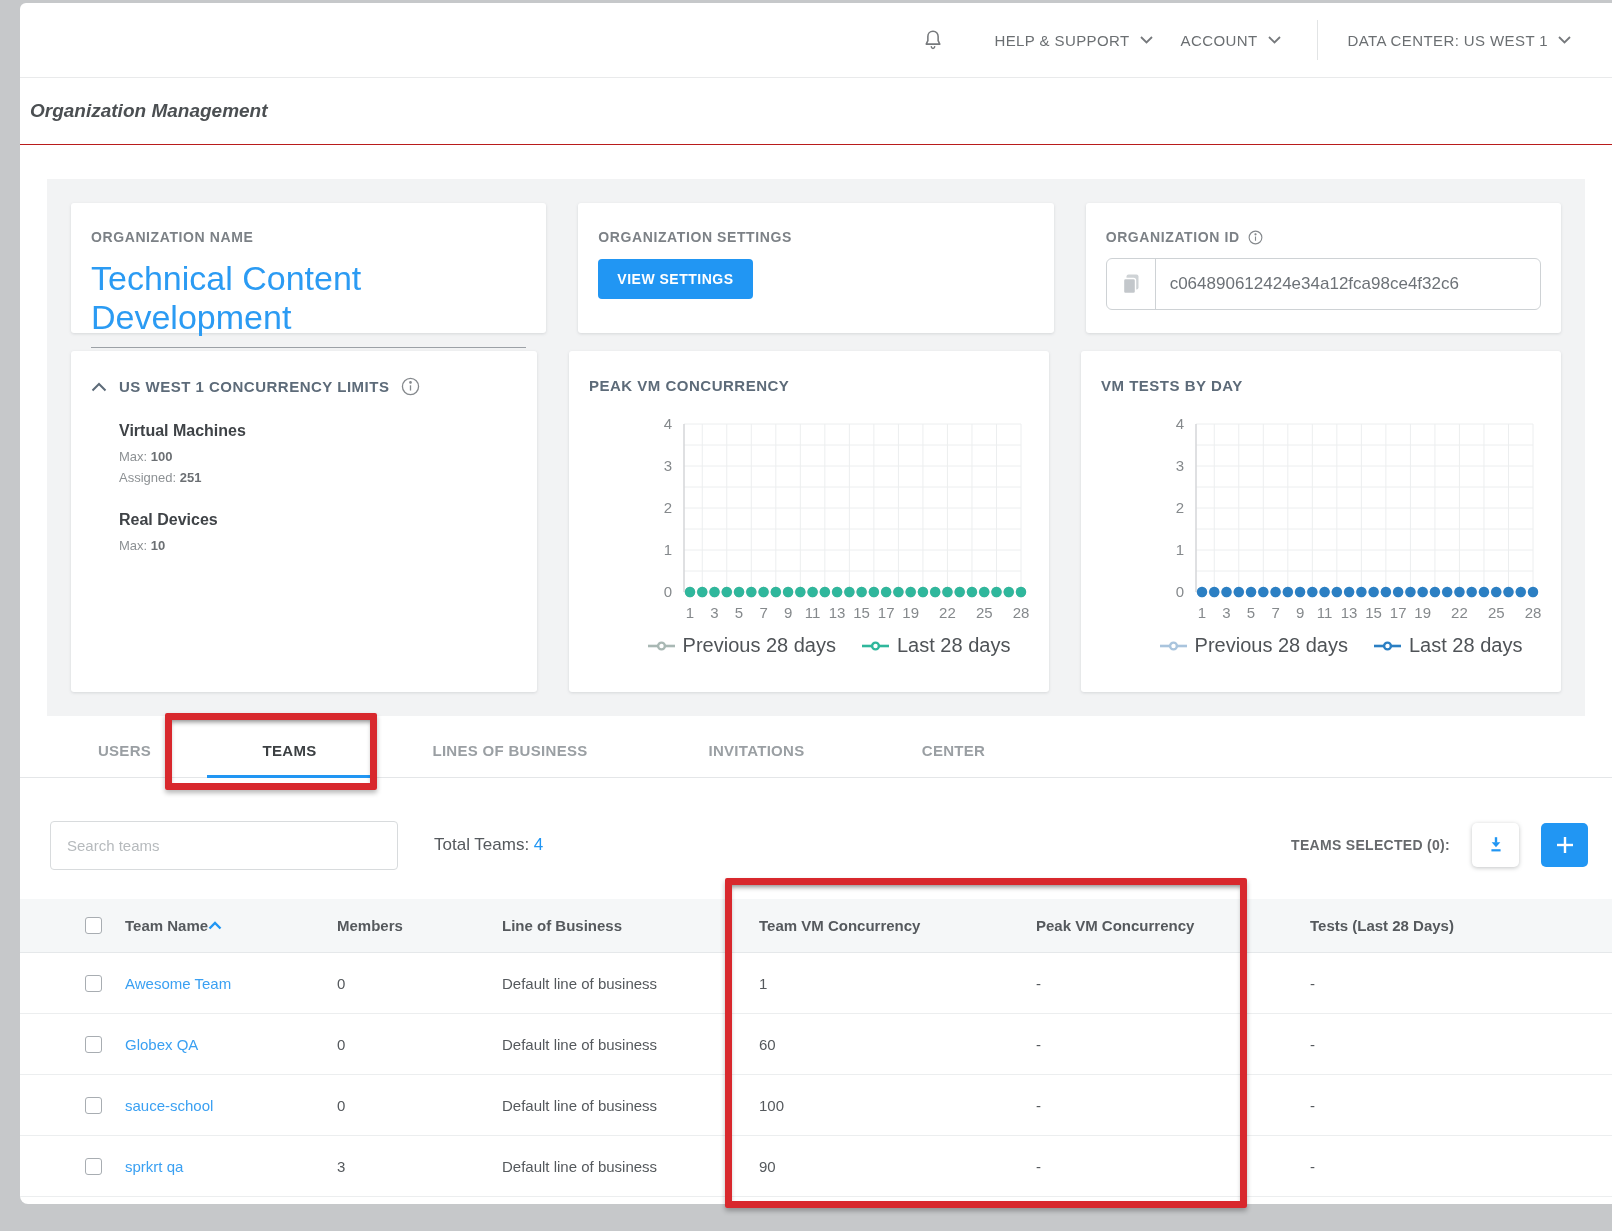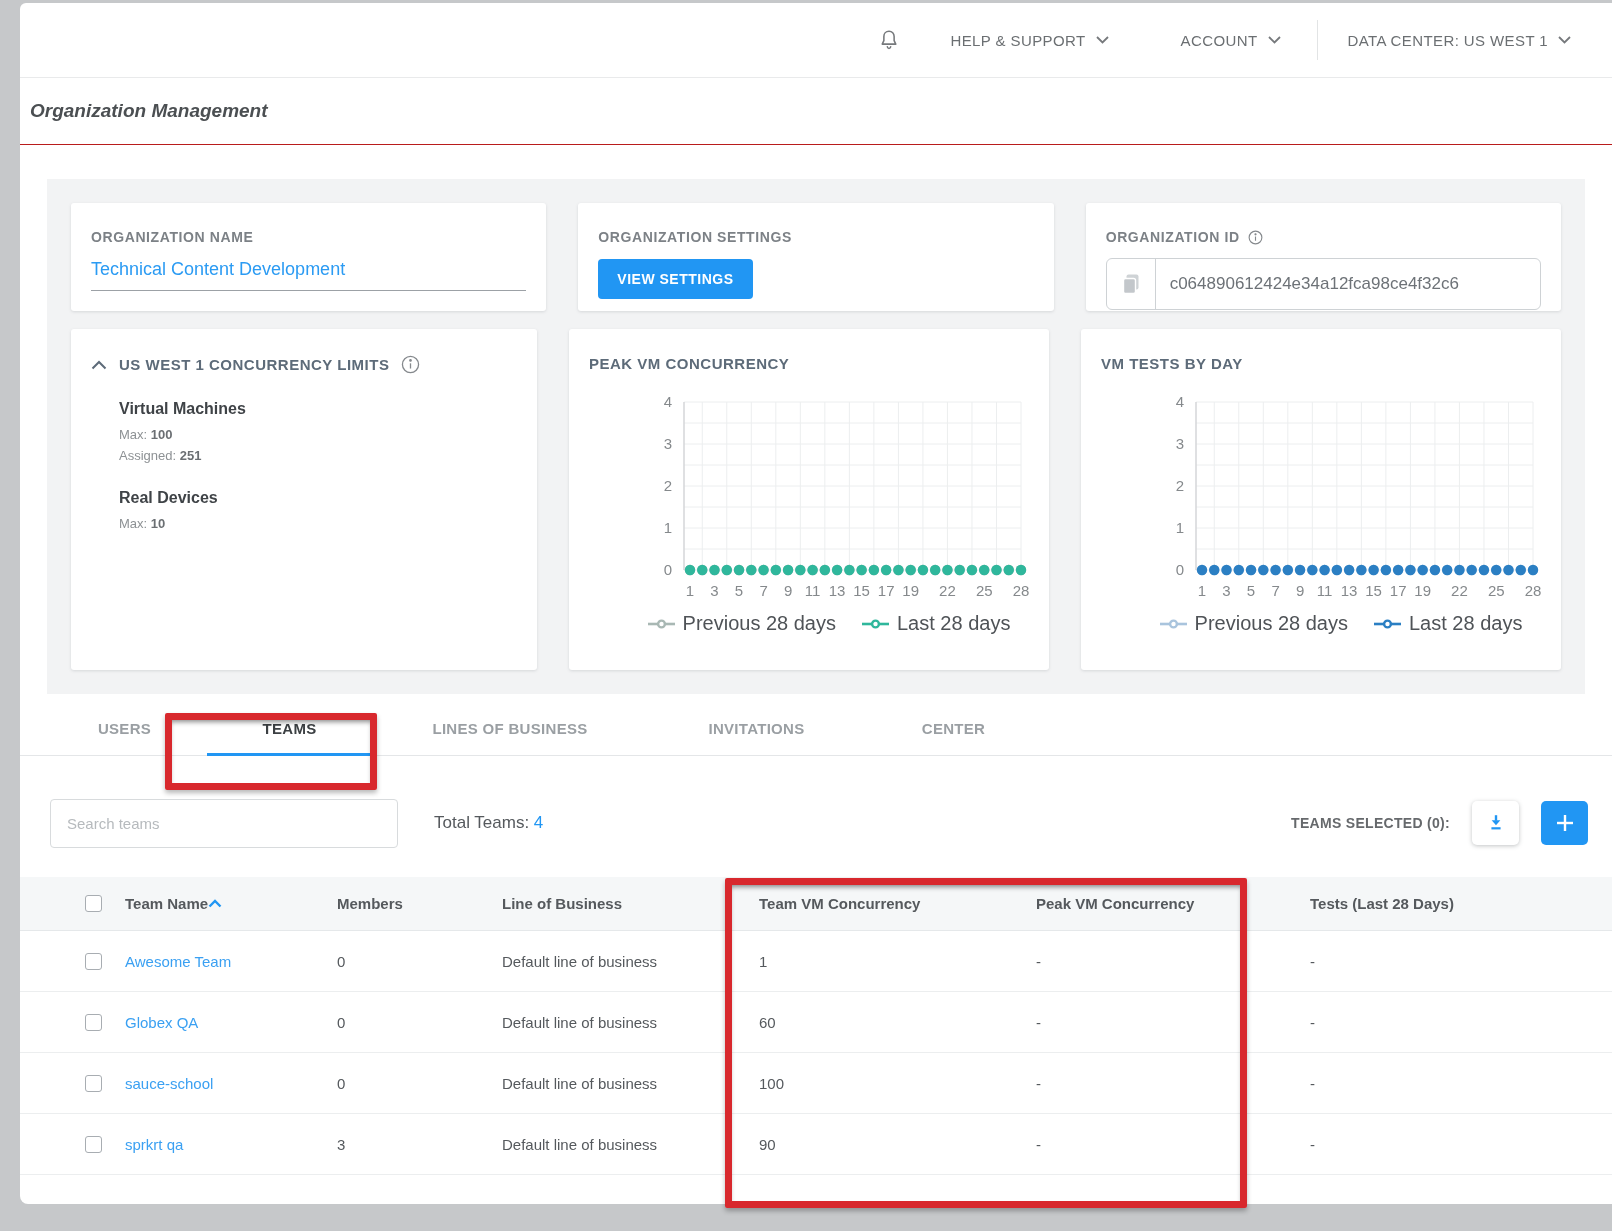--- a/index.html
+++ b/index.html
@@ -7,37 +7,37 @@
   body { font-family:"Liberation Sans", sans-serif; background:#c6c8ca; position:relative; }
   .page { position:absolute; left:20px; top:3px; width:1599px; height:1201px; background:#fff;
           border-radius:6px 6px 8px 8px; overflow:hidden; }
 
   
   .topnav { height:75px; border-bottom:1px solid #e9eaeb; display:flex; align-items:center;
             justify-content:flex-end; padding-right:48px; }
   .nav-item { display:flex; align-items:center; gap:10px; color:#6b6f72; font-size:15px;
               letter-spacing:.4px; font-weight:500; cursor:pointer; }
   .nav-bell { margin-right:50px; display:flex; align-items:center; }
-  .nav-item + .nav-item { margin-left:72px; }
+  .nav-item + .nav-item { margin-left:28px; }
   .nav-divider { width:1px; height:40px; background:#e2e4e5; margin:0 30px 0 36px; }
   .chev { width:13px; height:8px; }
 
   
   .title-bar { height:67px; border-bottom:1px solid #b91c1c; display:flex; align-items:center; padding-left:10px;font-style:italic; }
   .title-bar h1 { font-size:19px; font-weight:700; color:#4b4f52; }
 
   
   .panel { margin:34px 0 0 27px; width:1538px; background:#f2f3f4; padding:24px; }
   .cards-row { display:flex; gap:32px; }
   .cards-row + .cards-row { margin-top:18px; }
   .card { background:#fff; border-radius:3px; box-shadow:0 1px 3px rgba(90,95,100,.18); flex:1; padding:26px 20px 20px 20px; }
-  .row1 .card { height:108px; }
+  .row1 .card { height:130px; }
   .row2 .card { height:341px; }
   .card-label { font-size:14px; font-weight:700; letter-spacing:.6px; color:#7c8186; }
-  .org-name-value { margin-top:14px; font-size:18px; color:#2b9bf3; padding-bottom:10px;
+  .org-name-value { margin-top:14px; font-size:34px; color:#2b9bf3; padding-bottom:10px;
                     border-bottom:1px solid #9ca1a6; }
   .btn-primary { margin-top:14px; display:inline-block; background:#2196f3; color:#fff; border:none;
                  font-family:inherit; font-size:14px; font-weight:700; letter-spacing:.5px;
                  padding:12px 19px; border-radius:4px; cursor:pointer; }
   .label-row { display:flex; align-items:center; gap:8px; }
   .info-icon { display:inline-flex; }
   .orgid-box { margin-top:13px; display:flex; align-items:stretch; border:1px solid #ced2d5;
                border-radius:6px; height:52px; overflow:hidden; }
   .orgid-copy { width:49px; display:flex; align-items:center; justify-content:center;
                 border-right:1px solid #ced2d5; cursor:pointer; }

